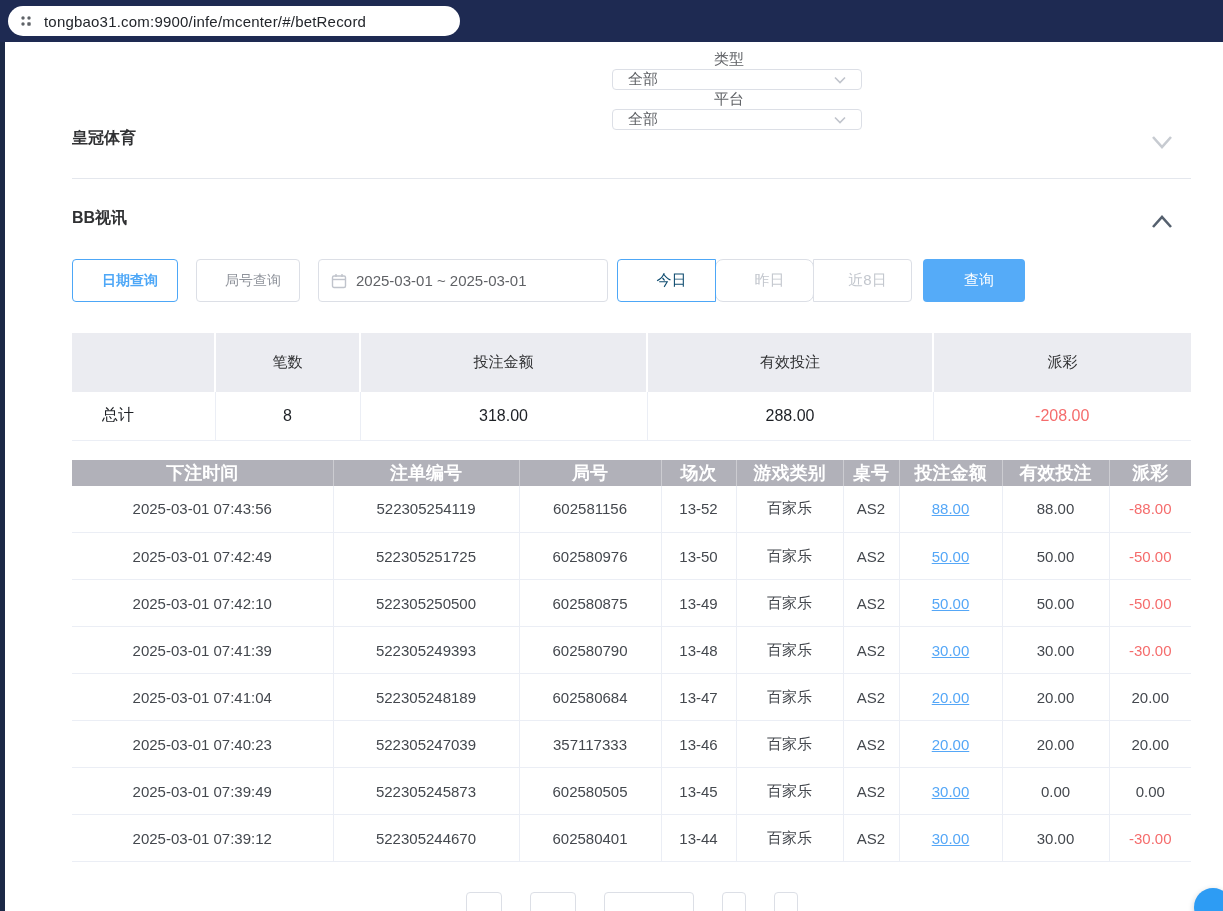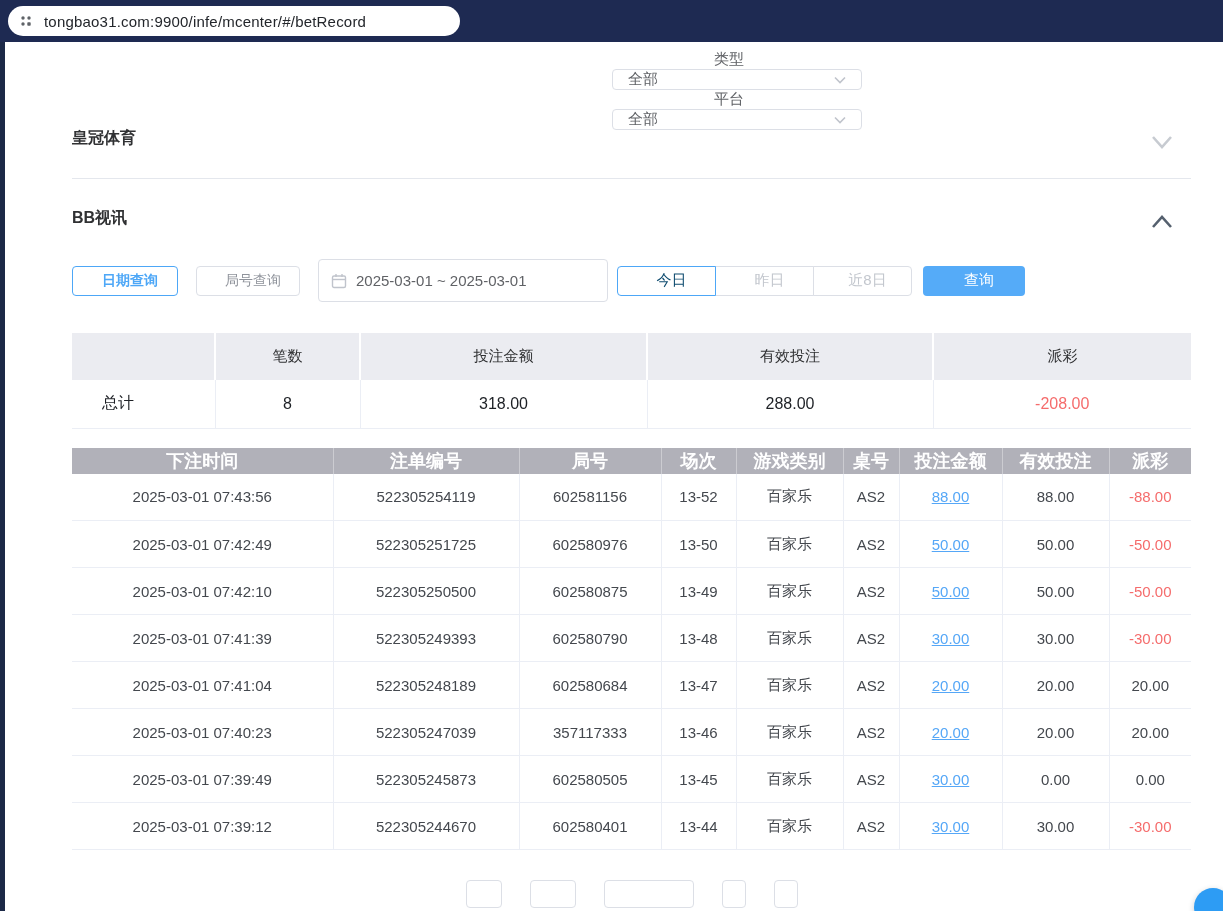--- a/index.html
+++ b/index.html
@@ -30,39 +30,39 @@
   .section-row { display:flex; align-items:flex-end; justify-content:space-between; height:20px; }
   .section-row.crown { margin-top:33px; }
   .section-row.bb { margin-top:30px; }
   .section-title { font-size:16px; font-weight:bold; color:#303133; }
   .chev { width:22px; height:14px; margin-right:18px; }
 
   .divider { border:none; border-top:1px solid #e4e7ed; margin-top:29px; }
 
   
   .query-row { display:flex; align-items:center; margin-top:30px; height:43px; }
-  .btn { height:30px; border-radius:4px; background:#fff; font-size:14px;
+  .btn { height:43px; border-radius:4px; background:#fff; font-size:14px;
     display:inline-flex; align-items:center; justify-content:center; cursor:pointer;padding-left:10px; }
   .btn-outline-blue { border:1px solid #4da7f7; color:#4da7f7; font-weight:bold; width:106px; }
   .btn-outline-gray { border:1px solid #dcdfe6; color:#8f939b; width:104px; margin-left:18px; }
   .date-box { margin-left:18px; width:290px; height:43px; border:1px solid #dcdfe6; border-radius:4px;
     display:flex; align-items:center; padding:0 12px; gap:9px; cursor:pointer; }
   .date-text { font-size:15px; color:#606266; }
   .btn-group { display:flex; margin-left:9px; }
-  .btn-group .btn { width:99px; border-radius:0; border:1px solid #dcdfe6; color:#c3c7ce; font-size:15px; }
+  .btn-group .btn { width:99px; border-radius:8px; border:1px solid #dcdfe6; color:#c3c7ce; font-size:15px; }
   .btn-group .btn + .btn { margin-left:-1px; }
   .btn-group .btn:first-child { border-radius:4px 0 0 4px; }
   .btn-group .btn:last-child { border-radius:0 4px 4px 0; }
   .btn-group .btn.active { border:1px solid #4da7f7; color:#0c4a6e; z-index:2; }
   .btn-primary { margin-left:11px; width:102px; background:#55abf8; color:#fff; font-size:15px; border:none; }
 
   
   table { border-collapse:collapse; width:1119px; table-layout:fixed; }
   .summary-table { margin-top:31px; }
-  .summary-table th { background:#ebecf1; height:47px; font-size:15px; color:#303133;
+  .summary-table th { background:#ebecf1; height:59px; font-size:15px; color:#303133;
     font-weight:normal; text-align:center; border-right:2px solid #fff; }
   .summary-table th:last-child { border-right:none; }
   .summary-table td { height:48px; font-size:16px; color:#1d2025; text-align:center;
     border-bottom:1px solid #ebeef5; border-right:1px solid #ebeef5; background:#fff; }
   .summary-table td:last-child { border-right:none; }
   .summary-table td.label { text-align:left; padding-left:30px; font-size:16px; }
   .neg { color:#f56c6c !important; }
 
   .detail-table { margin-top:19px; }
   .detail-table th { background:#b1b1b9; height:26px; color:#fff; font-size:18px; font-weight:600;

